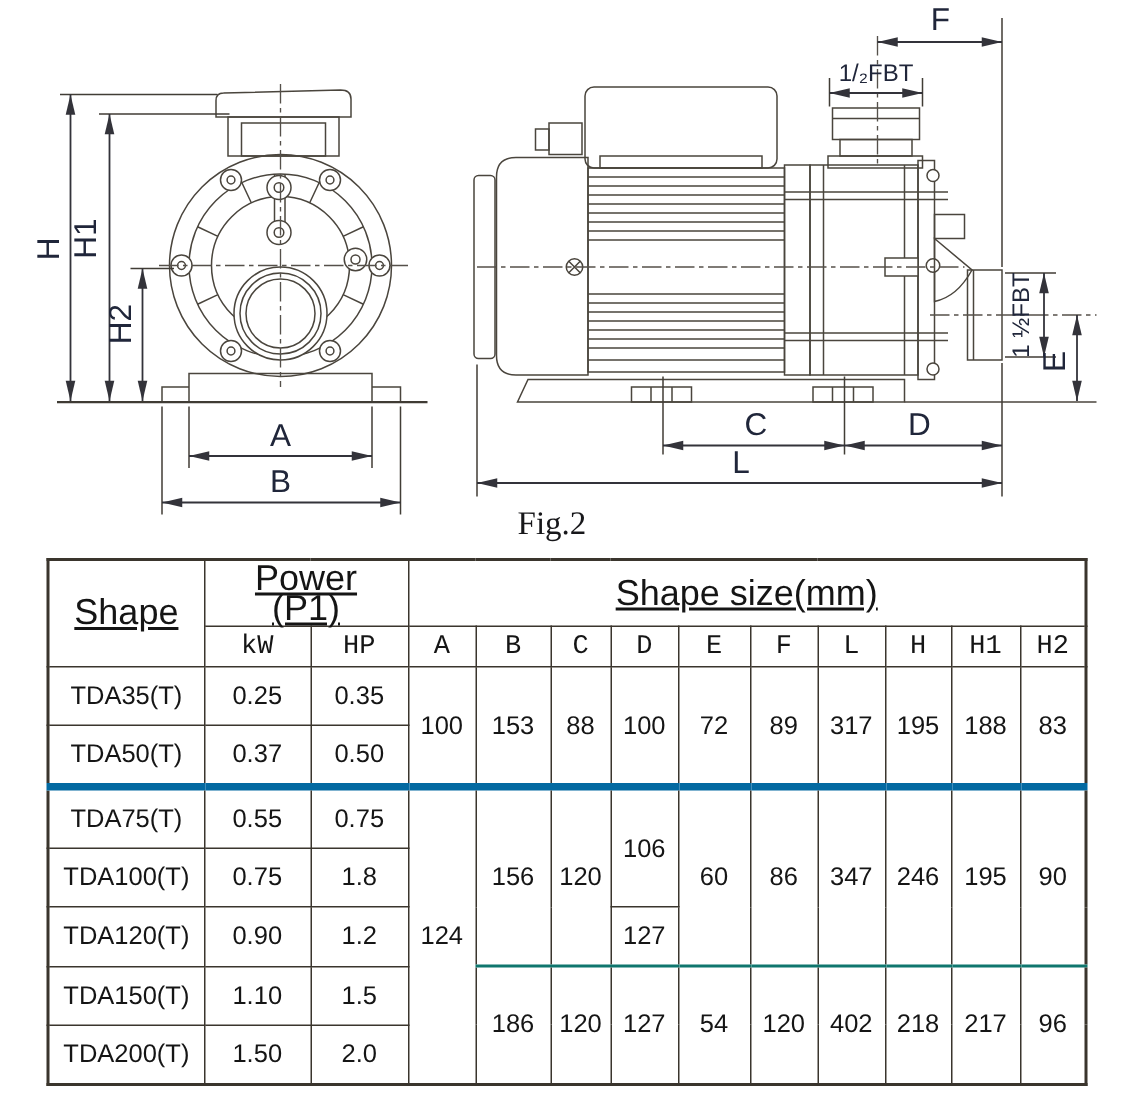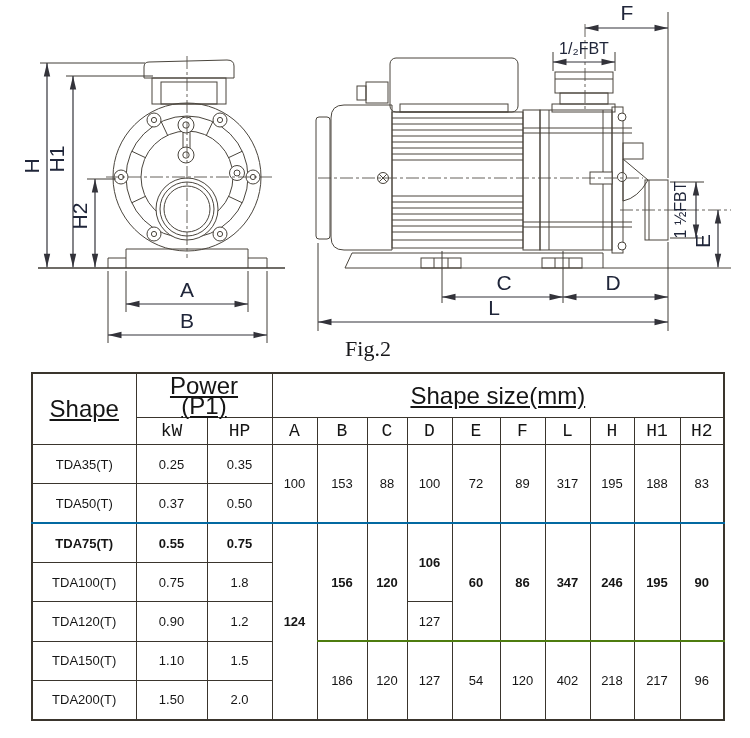--- a/index.html
+++ b/index.html
@@ -19,23 +19,23 @@
   .caption{font-size:22px;font-family:"Liberation Serif",serif;fill:#17171a;}
 
   
   table{position:absolute;left:31px;top:372px;width:692px;
         border-collapse:collapse;table-layout:fixed;
         border:2px solid #3a352d;}
   th,td{border:1px solid #3a352d;text-align:center;vertical-align:middle;
         padding:0;color:#151515;font-weight:normal;}
   thead tr.r1 th{height:43px;font-size:24px;line-height:20px;text-decoration:underline;}
   thead tr.r2 th{height:26px;font-size:18px;font-family:Liberation Mono, monospace;}
-  tbody td{height:38px;font-size:13px;margin-top:48px;}
-  tr.sep td{border-top:2px solid #0369a1;font-weight:bold;}
-  td.tt{border-top:2px solid #4d7c0f;}
+  tbody td{height:38px;font-size:17px;margin-top:48px;}
+  tr.sep td{border-top:5px solid #0369a1;}
+  td.tt{border-top:2px solid #0f766e;}
 </style>
 </head>
 <body>
 
 <svg id="diagram" width="750" height="370" viewBox="0 0 750 370">
   <defs>
     <marker id="arr" markerUnits="userSpaceOnUse" markerWidth="15" markerHeight="8" refX="14.5" refY="4" orient="auto-start-reverse">
       <path d="M14.5,4 L1,0.8 L1,7.2 Z" fill="#33333a"></path>
     </marker>
   </defs>

